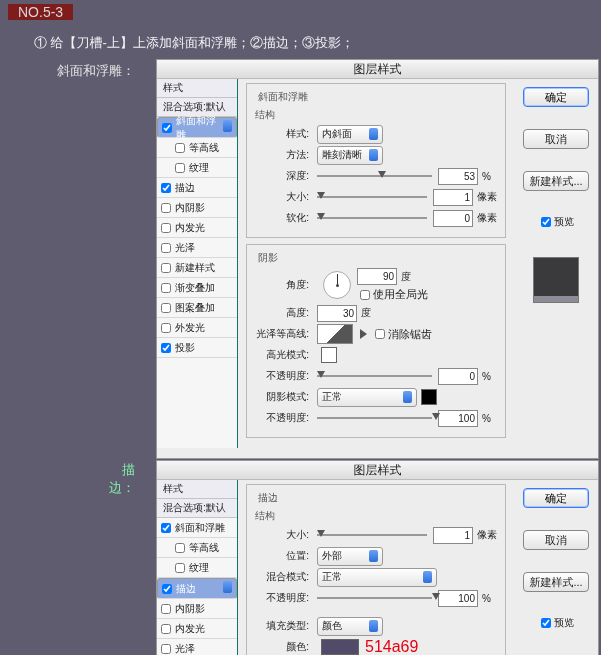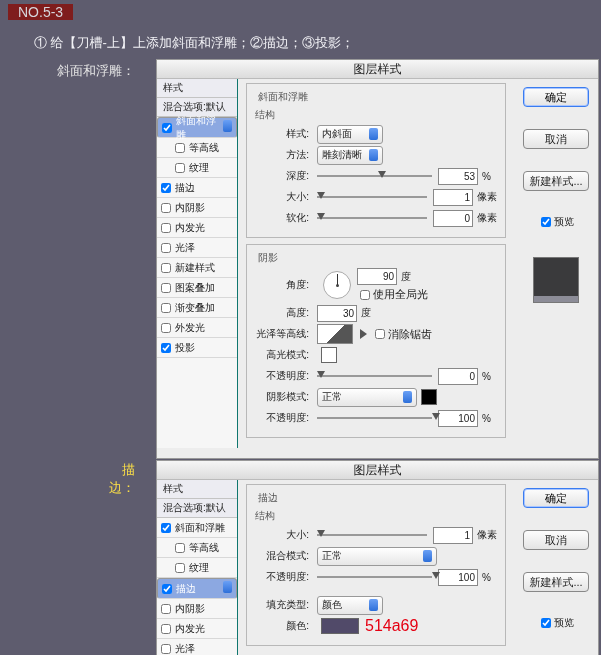--- a/index.html
+++ b/index.html
@@ -1,20 +1,20 @@
 <!DOCTYPE html>
 <html><head>
 <meta charset="utf-8">
 <style>
 html,body{margin:0;padding:0;background:#5e5c6e;font-family:"Hiragino Sans GB","Microsoft YaHei",Arial,sans-serif;font-size:11px;color:#222}
 body{width:601px;height:655px;position:relative;overflow:hidden}
 .tag{position:absolute;left:8px;top:4px;background:#7f1d1d;color:#d5d5db;padding:0 10px;font-size:14px}
 .hdr{position:absolute;left:34px;top:34px;color:#f2f2f6;font-size:13px}
 .lab1{position:absolute;left:55px;top:62px;color:#e5e5e5;font-size:13px;text-align:right;width:80px}
-.lab2{position:absolute;left:99px;top:461px;color:#fde047;font-size:13px;text-align:right;width:36px}
+.lab2{position:absolute;left:99px;top:461px;color:#86efac;font-size:13px;text-align:right;width:36px}
 .dlg{position:absolute;left:156px;right:2px;background:#ededed;border:1px solid #999}
 .dlg .tbar{background:linear-gradient(#f6f6f6,#dcdcdc);text-align:center;font-size:12px;height:18px;line-height:18px;border-bottom:1px solid #bbb}
 .dlg .body{display:flex}
 .styles{width:80px;border-right:1px solid #0f766e;background:#f6f6f6;font-size:10px}
 .styles .sh{height:18px;line-height:18px;border-bottom:1px solid #c4c4c4;padding-left:6px;background:#ececf2}
 .styles .si{display:flex;align-items:center;height:19px;border-bottom:1px solid #d8d8d8;padding-left:4px}
 .styles .si.sub{padding-left:18px}
 .styles .si.sel{background:#8ca8e1;color:#fff}
 .styles .si input{margin:0 4px 0 0;width:10px;height:10px}
 .mid{flex:1;padding:4px 8px}
@@ -85,25 +85,25 @@
       <div class="si">
           <input type="checkbox" class="chk" style="">
           <span>光泽</span>
         </div>
       <div class="si">
           <input type="checkbox" class="chk" style="">
           <span>新建样式</span>
         </div>
       <div class="si">
           <input type="checkbox" class="chk" style="">
+          <span>渐变叠加</span>
+        </div>
+      <div class="si">
+          <input type="checkbox" class="chk" style="">
           <span>图案叠加</span>
-        </div>
-      <div class="si">
-          <input type="checkbox" class="chk" style="">
-          <span>渐变叠加</span>
         </div>
       <div class="si">
           <input type="checkbox" class="chk" style="">
           <span>外发光</span>
         </div>
       <div class="si">
           <input type="checkbox" checked="" class="chk" style="">
           <span>投影</span>
         </div>
     </div>
@@ -249,20 +249,26 @@
       <div class="fs">
         <div class="fl">描边</div>
         <div style="font-size:10px;color:#555;margin:2px 0">结构</div>
         <div class="row">
             <span class="l">大小:</span>
             <div class="sld" style="--p:0%"></div>
             <span class="num">1</span>
             <span class="u">像素</span>
           </div>
         <div class="row">
+            <span class="l">位置:</span>
+            <div class="sel">
+              <span>外部</span>
+            </div>
+          </div>
+        <div class="row">
             <span class="l">混合模式:</span>
             <div class="sel" style="min-width:110px">
               <span>正常</span>
             </div>
           </div>
         <div class="row">
             <span class="l">不透明度:</span>
             <div class="sld" style="--p:100%"></div>
             <span class="num">100</span>
             <span class="u">%</span>

